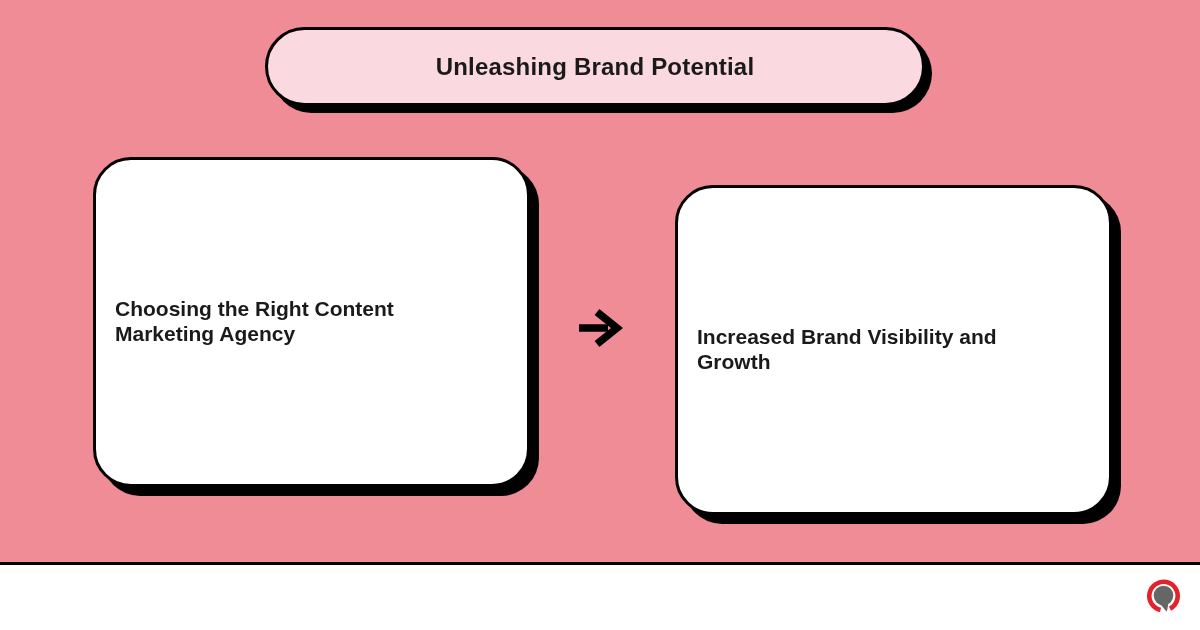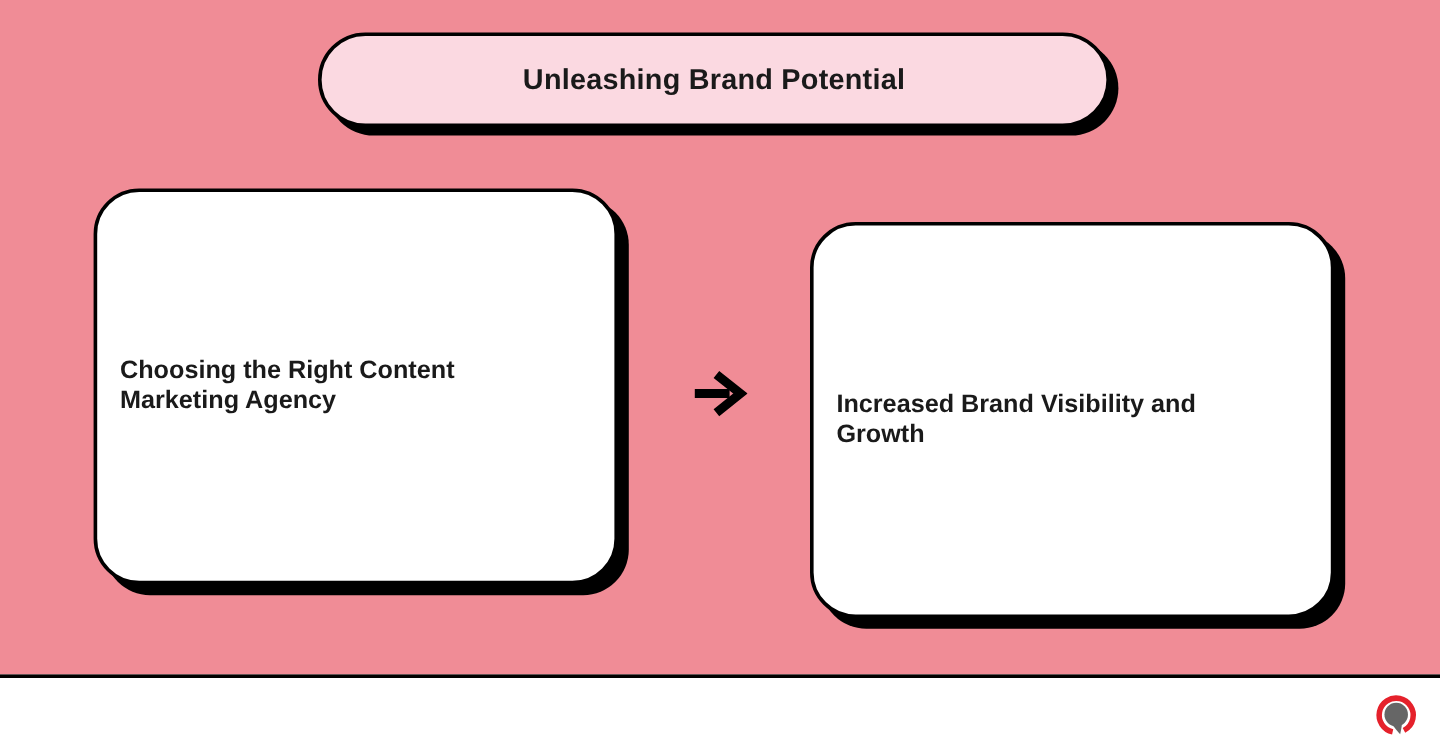--- a/index.html
+++ b/index.html
@@ -44,21 +44,21 @@
   }
   .card{
     position:absolute;top:157px;
     width:437px;height:330px;
     background:var(--card-fill);
     border:3px solid var(--outline);
     border-radius:38px;
     box-shadow:9px 9px 0 var(--outline);
     display:flex;align-items:center;
   }
-  .card-source{left:78px;}
+  .card-source{left:93px;}
   .card-target{left:675px;margin-top:28px;}
   .card-label{
     font-size:21px;
     font-weight:bold;
     color:var(--text);
     line-height:1.17;
     margin-left:19px;
     max-width:368px;
   }
   .connector{

